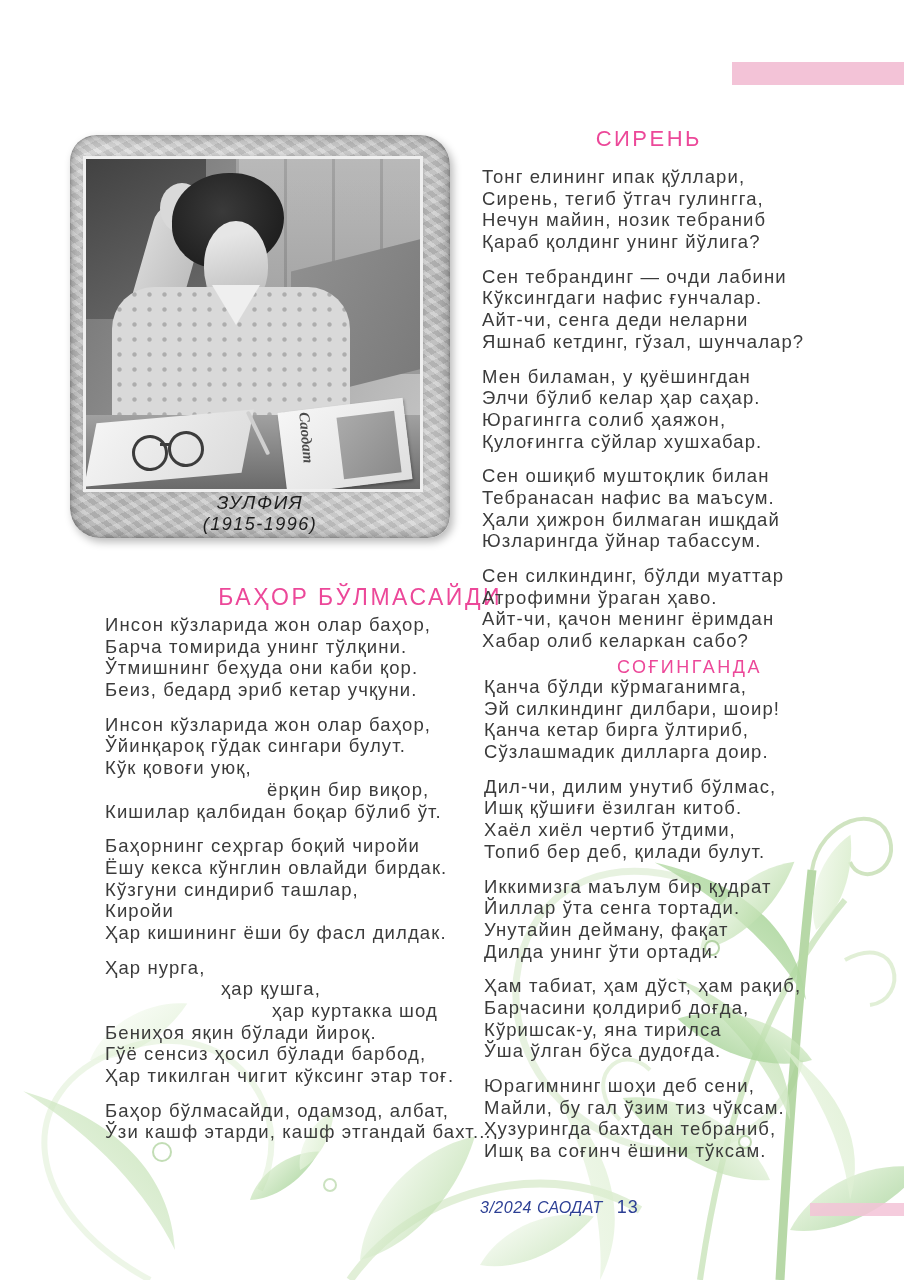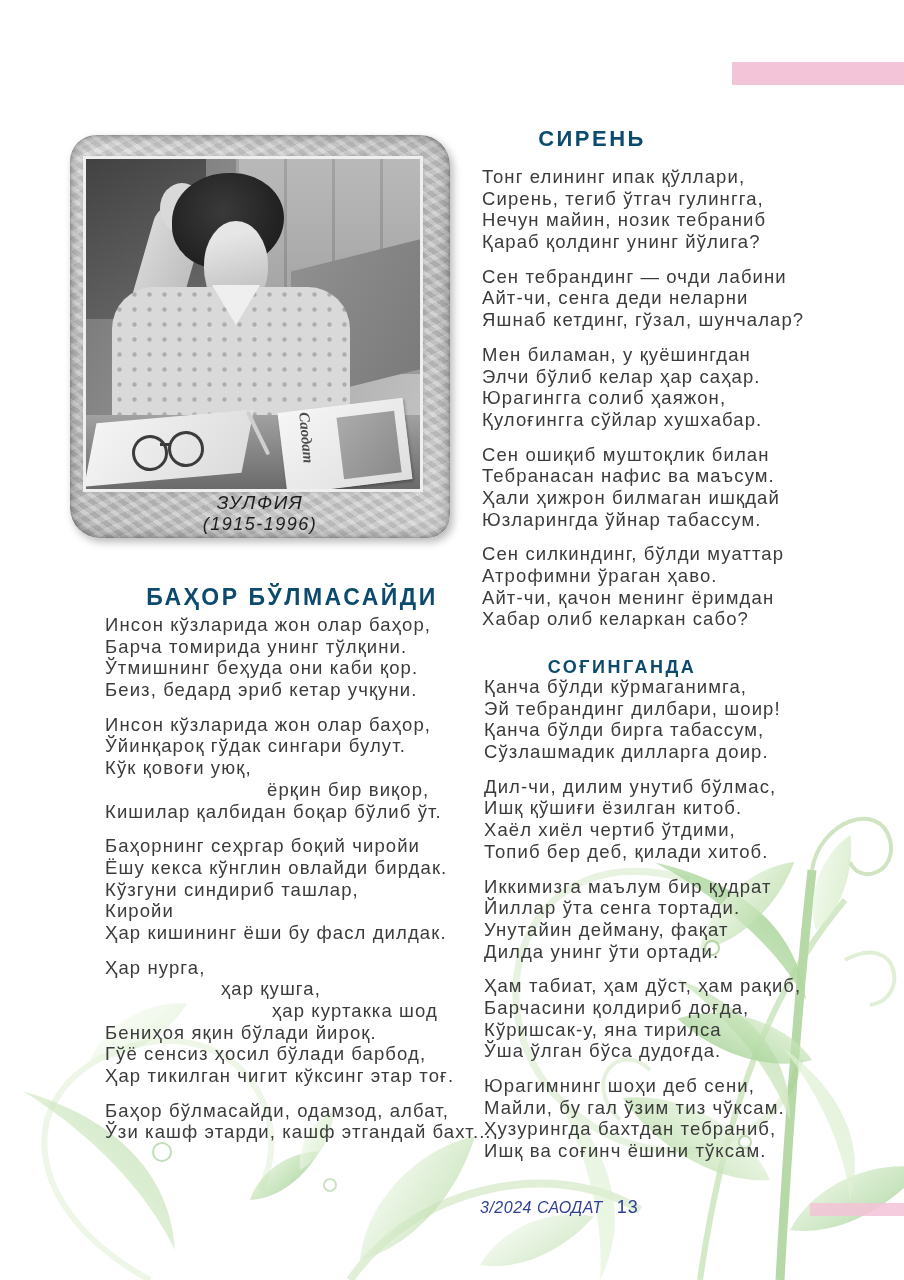--- a/index.html
+++ b/index.html
@@ -4,22 +4,22 @@
 <style>
   html,body{margin:0;padding:0;}
   .page{
     position:relative; width:904px; height:1280px; overflow:hidden;
     background:#ffffff; font-family:"Liberation Sans", sans-serif; color:#3b3b3b;
   }
   
   .bar{position:absolute; background:#f3c3d7;}
   
   .poem-title{
-    position:absolute; font-weight:bold; color:#0c4a6e;
-    letter-spacing:2.5px; text-align:center; white-space:nowrap;
+    position:absolute; font-weight:normal; color:#ec4899;
+    letter-spacing:2.5px; text-align:right; white-space:nowrap;
   }
   
   .poem{position:absolute; font-size:18.5px; line-height:21.7px; letter-spacing:1.1px;
         color:#3b3b3b; white-space:nowrap; z-index:3;}
   .poem .stanza{margin:0 0 13px 0;}
   .poem .line{height:21.7px;}
   
   .frame{
     position:absolute; left:70px; top:135px; width:380px; height:403px;
     background:
@@ -214,20 +214,21 @@
   <div class="poem-title" style="left:482px; top:126px; width:220px; font-size:22px;">СИРЕНЬ</div>
   <div class="poem" style="left:482px; top:166px;">
       <div class="stanza">
         <div class="line">Тонг елининг ипак қўллари,</div>
         <div class="line">Сирень, тегиб ўтгач гулингга,</div>
         <div class="line">Нечун майин, нозик тебраниб</div>
         <div class="line">Қараб қолдинг унинг йўлига?</div>
       </div>
       <div class="stanza">
         <div class="line">Сен тебрандинг — очди лабини</div>
+        <div class="line">Кўксингдаги нафис ғунчалар.</div>
         <div class="line">Айт-чи, сенга деди неларни</div>
         <div class="line">Яшнаб кетдинг, гўзал, шунчалар?</div>
       </div>
       <div class="stanza">
         <div class="line">Мен биламан, у қуёшингдан</div>
         <div class="line">Элчи бўлиб келар ҳар саҳар.</div>
         <div class="line">Юрагингга солиб ҳаяжон,</div>
         <div class="line">Қулоғингга сўйлар хушхабар.</div>
       </div>
       <div class="stanza">
@@ -241,29 +242,29 @@
         <div class="line">Атрофимни ўраган ҳаво.</div>
         <div class="line">Айт-чи, қачон менинг ёримдан</div>
         <div class="line">Хабар олиб келаркан сабо?</div>
       </div>
     </div>
 
   <div class="poem-title" style="left:482px; top:657px; width:280px; font-size:18px;">СОҒИНГАНДА</div>
   <div class="poem" style="left:484px; top:676px;">
       <div class="stanza">
         <div class="line">Қанча бўлди кўрмаганимга,</div>
-        <div class="line">Эй тебрандинг дилбари, шоир!</div>
-        <div class="line">Қанча бўлди бирга табассум,</div>
+        <div class="line">Эй силкиндинг дилбари, шоир!</div>
+        <div class="line">Қанча кетар бирга ўлтириб,</div>
         <div class="line">Сўзлашмадик дилларга доир.</div>
       </div>
       <div class="stanza">
         <div class="line">Дил-чи, дилим унутиб бўлмас,</div>
         <div class="line">Ишқ қўшиғи ёзилган китоб.</div>
         <div class="line">Хаёл хиёл чертиб ўтдими,</div>
-        <div class="line">Топиб бер деб, қилади хитоб.</div>
+        <div class="line">Топиб бер деб, қилади булут.</div>
       </div>
       <div class="stanza">
         <div class="line">Иккимизга маълум бир қудрат</div>
         <div class="line">Йиллар ўта сенга тортади.</div>
         <div class="line">Унутайин дейману, фақат</div>
         <div class="line">Дилда унинг ўти ортади.</div>
       </div>
       <div class="stanza">
         <div class="line">Ҳам табиат, ҳам дўст, ҳам рақиб,</div>
         <div class="line">Барчасини қолдириб доғда,</div>

